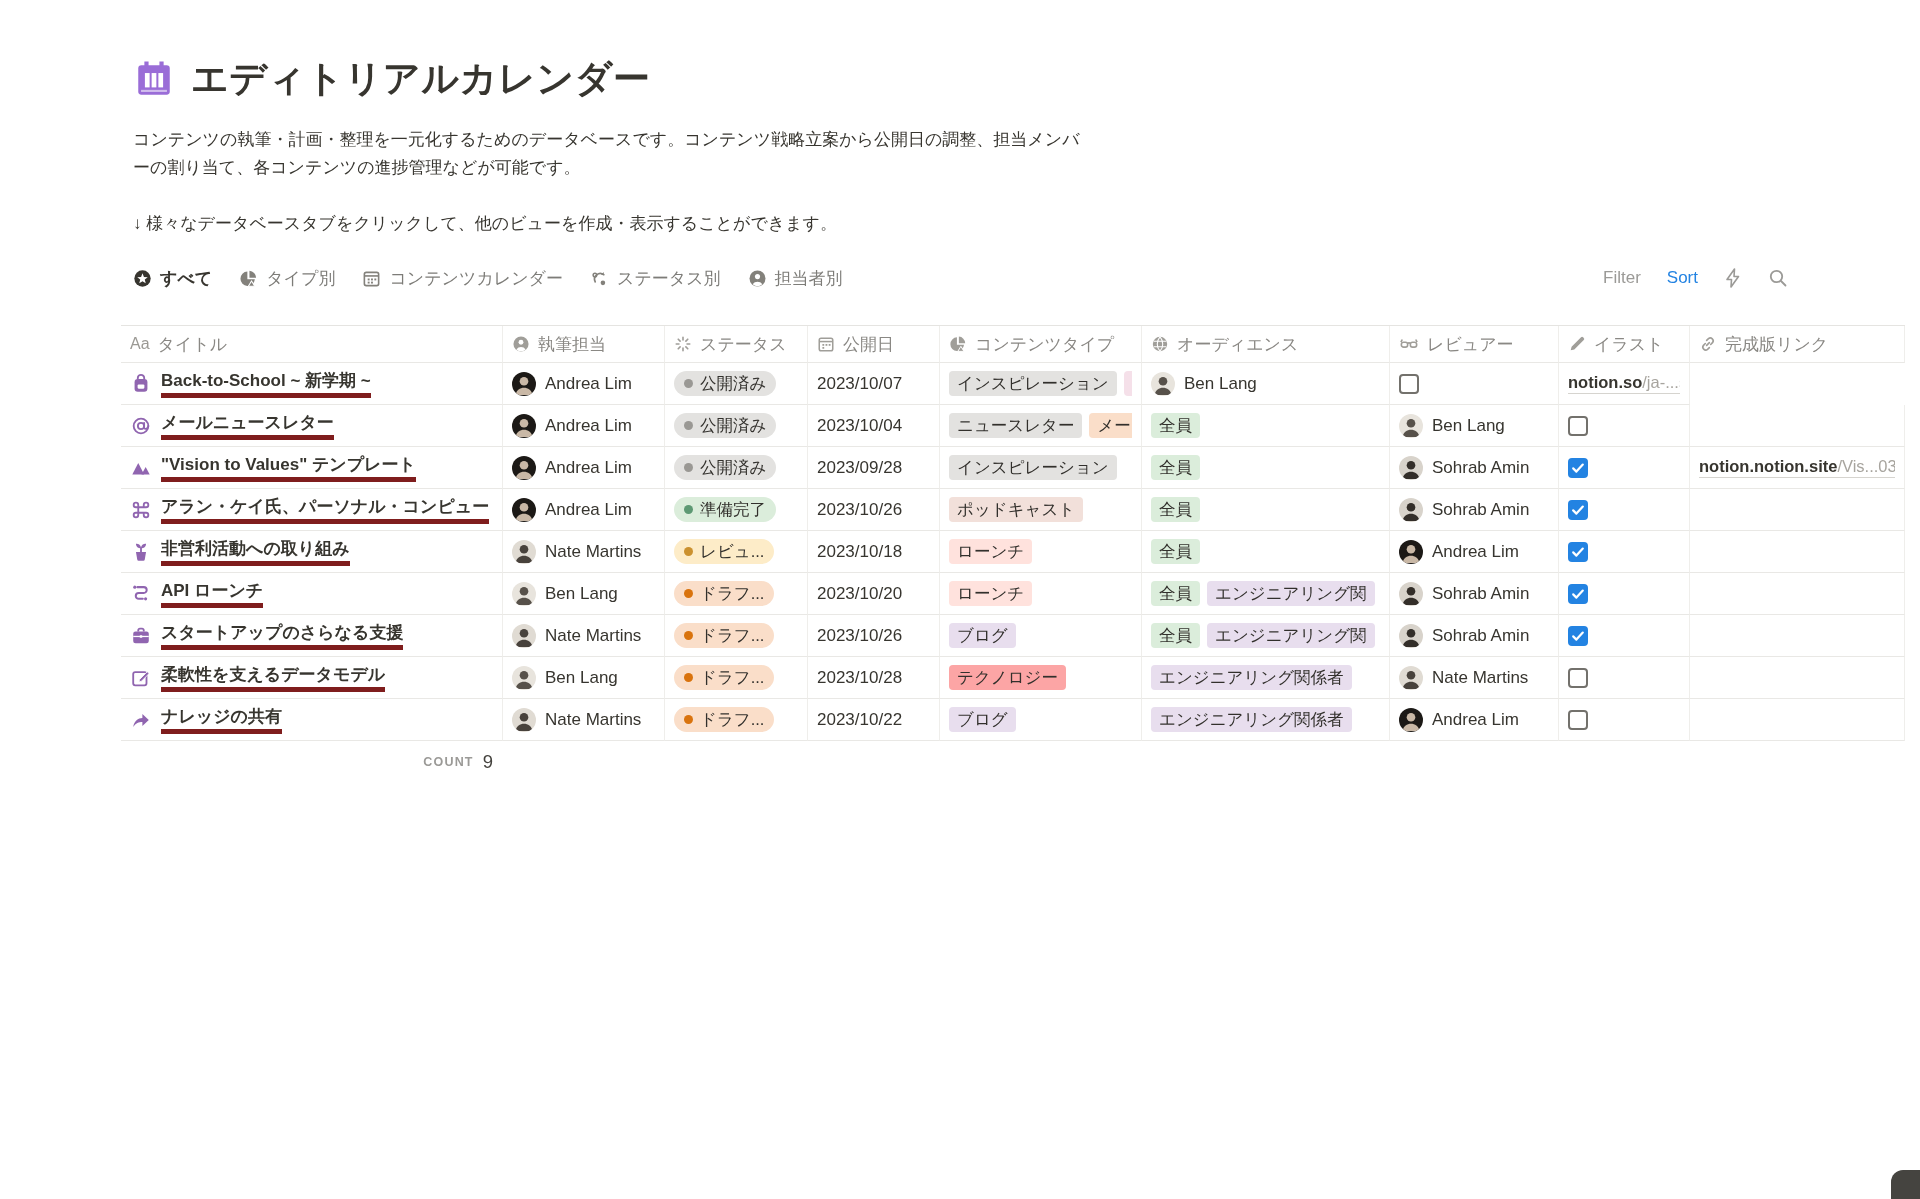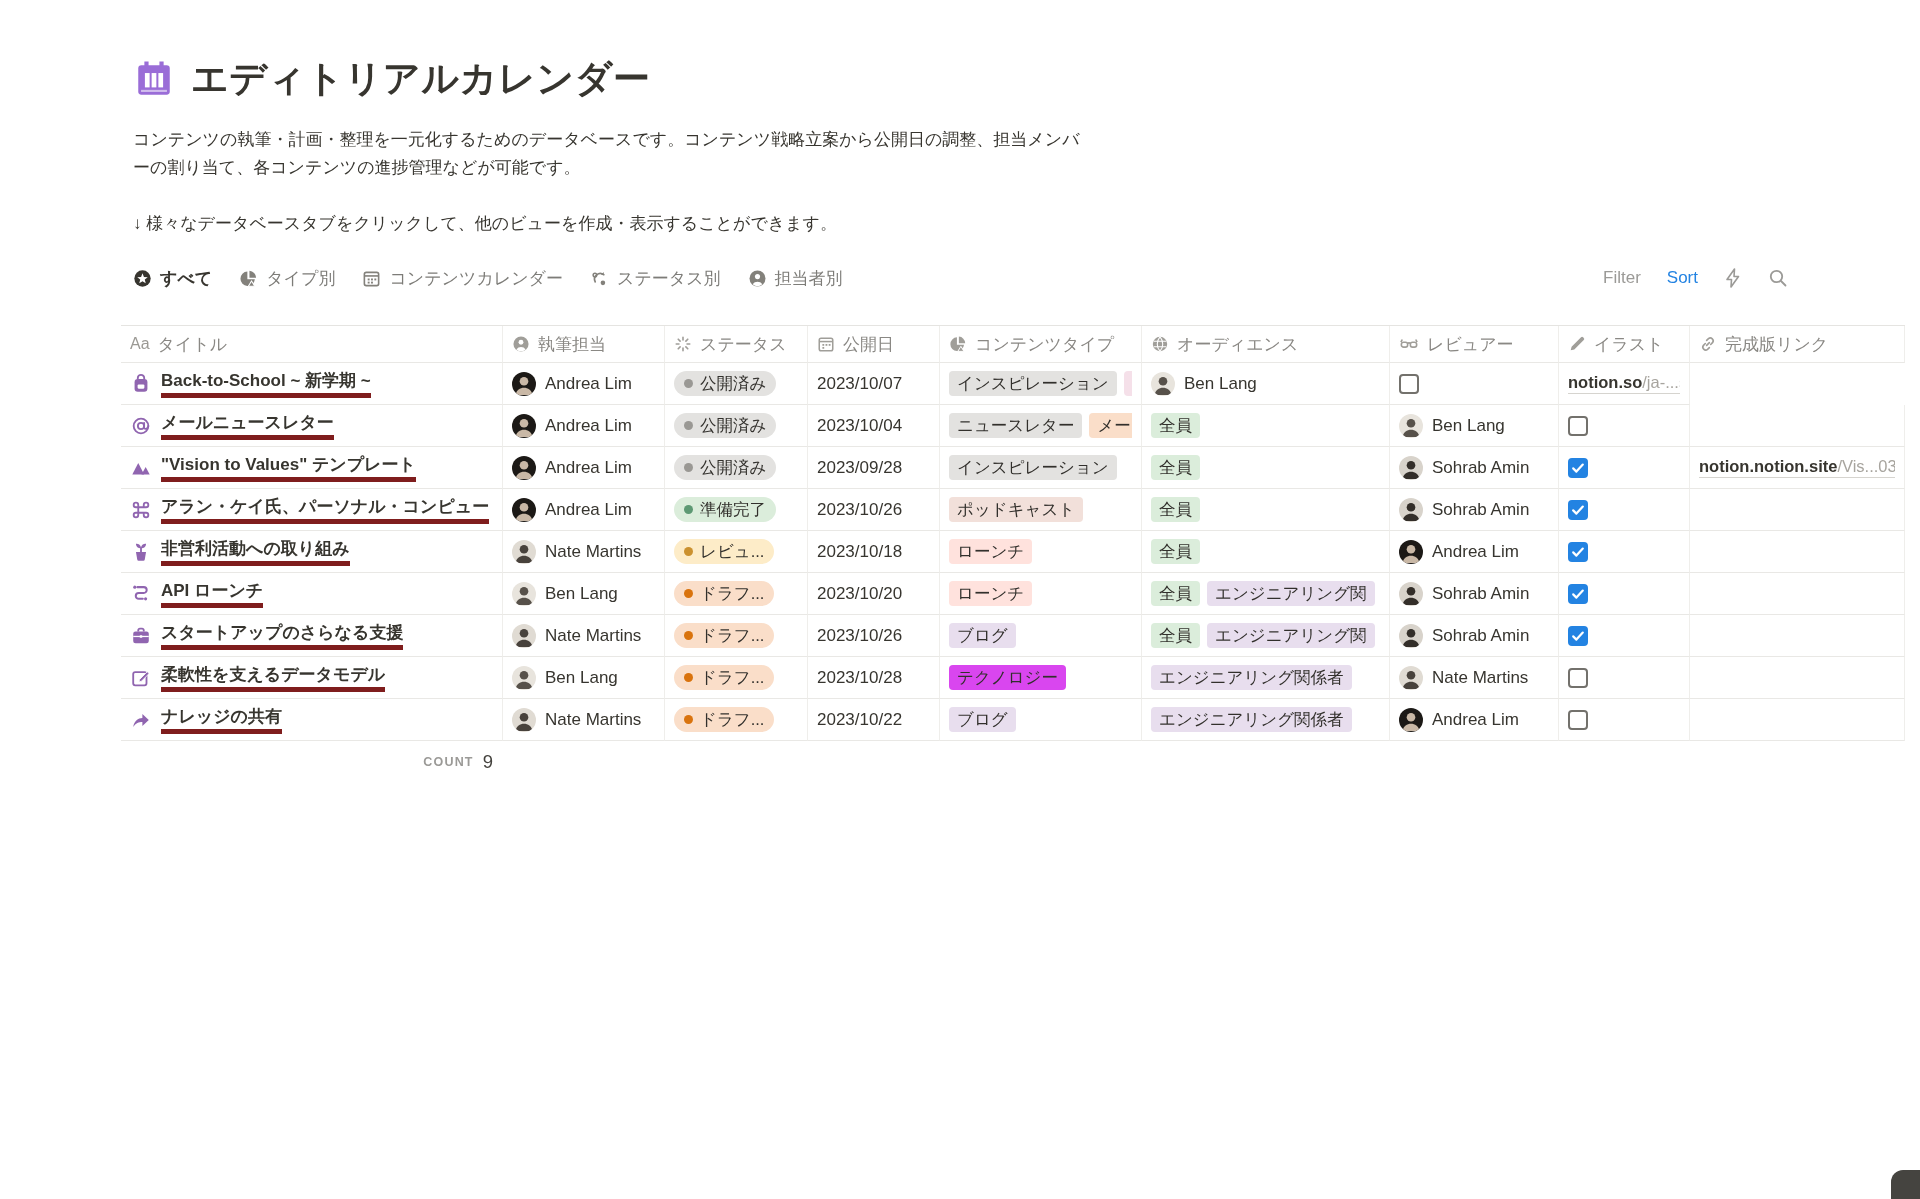--- a/index.html
+++ b/index.html
@@ -719,21 +719,21 @@
             <span class="status-pill" style="background:#FADEC9">
               <span class="dot" style="background:#D9730D"></span>
               <span>ドラフ...</span>
             </span>
           </div>
           <div class="cell">
             <span>2023/10/28</span>
           </div>
           <div class="cell">
             <span class="tags">
-              <span class="tag" style="background:#d946ef">テクノロジー</span>
+              <span class="tag" style="background:#fca5a5">テクノロジー</span>
             </span>
           </div>
           <div class="cell">
             <span class="tags">
               <span class="tag" style="background:#E8DEEE">エンジニアリング関係者</span>
             </span>
           </div>
           <div class="cell">
             <span class="person">
               <span>

